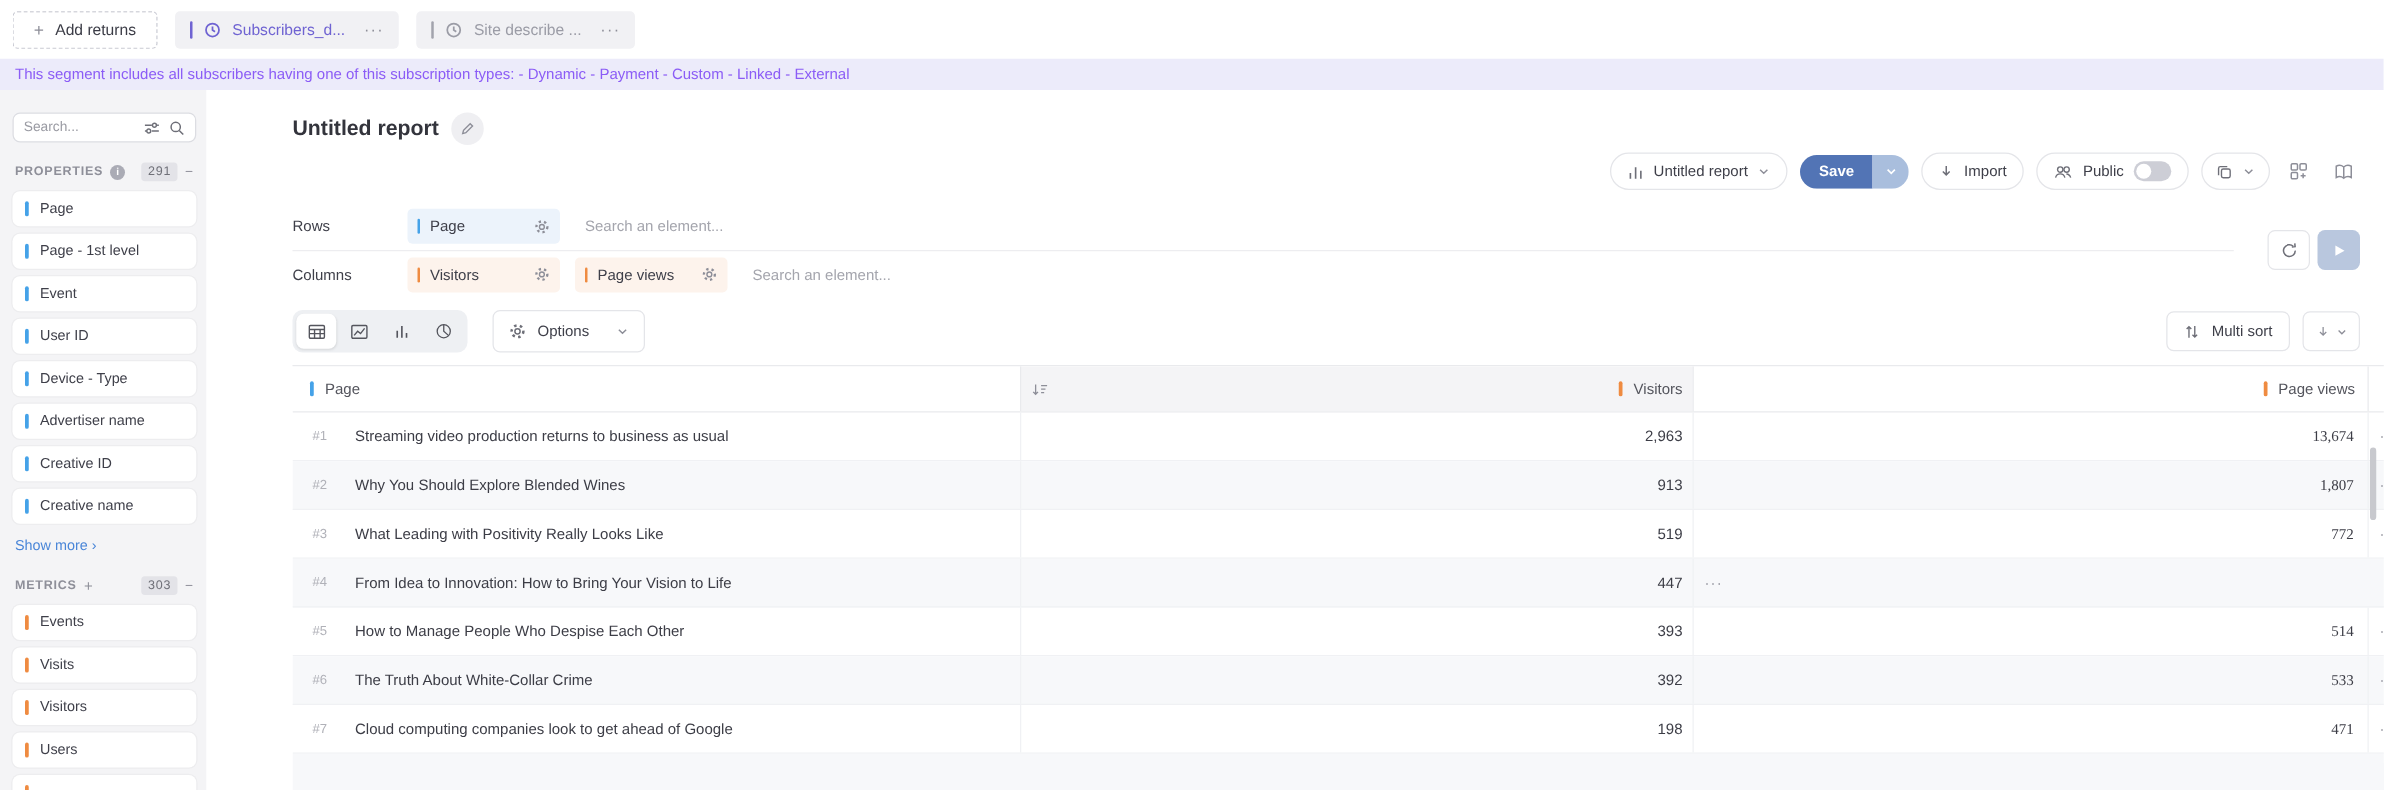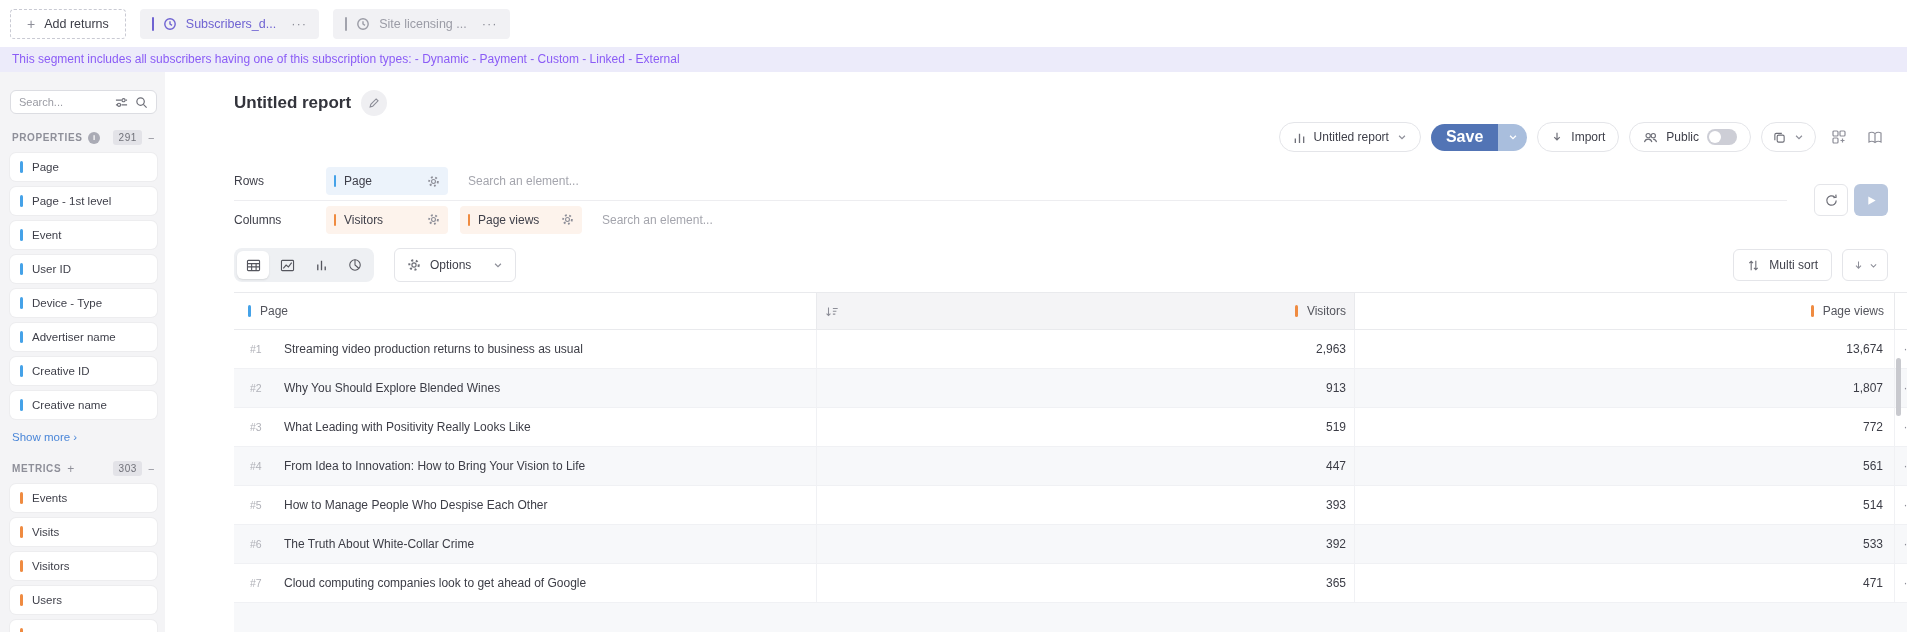--- a/index.html
+++ b/index.html
@@ -47,21 +47,21 @@
   .main { flex:1; min-width:0; display:flex; flex-direction:column; background:#fff; position:relative; }
   .report-head { padding:18px 0 0 23px; }
   .report-title-row { display:flex; align-items:center; gap:10px; }
   .report-title { font-size:17px; font-weight:bold; color:#33343c; }
   .edit-btn { width:26px; height:26px; border-radius:50%; background:#efeff2; display:flex; align-items:center; justify-content:center; cursor:pointer; }
   .report-desc { font-size:12px; color:#54555d; margin-top:10px; }
 
   .header-toolbar { display:flex; justify-content:flex-end; align-items:center; gap:10px; padding:4px 19px 0 0; height:38px; }
   .pill { display:flex; align-items:center; gap:8px; border:1px solid #e4e5e9; border-radius:16px; height:30px; padding:0 13px; font-size:12px; color:#3e3f49; background:#fff; cursor:pointer; }
   .save-group { display:flex; height:27px; border-radius:14px; overflow:hidden; cursor:pointer; }
-  .save-main { background:#5274b5; color:#fff; font-size:16px; font-weight:bold; display:flex; align-items:center; padding:0 15px; }
+  .save-main { background:#5274b5; color:#fff; font-size:12px; font-weight:bold; display:flex; align-items:center; padding:0 15px; }
   .save-caret { background:#a9bedd; width:29px; display:flex; align-items:center; justify-content:center; }
   .toggle { width:30px; height:16px; border-radius:8px; background:#cdced6; position:relative; flex-shrink:0; cursor:pointer; }
   .toggle-knob { position:absolute; width:12px; height:12px; border-radius:50%; background:#fff; top:2px; left:2px; }
   .icon-btn { color:#8d8e98; width:26px; height:26px; display:flex; align-items:center; justify-content:center; cursor:pointer; background:none; border:none; }
 
   
   .config { margin-top:8px; padding-left:23px; padding-right:120px; position:relative; }
   .config-row { height:38px; display:flex; align-items:center; }
   .config-row.second { border-top:1px solid #ededf0; }
   .config-label { width:92px; font-size:12px; color:#3e3f49; }
@@ -101,21 +101,21 @@
   .hbar { width:3px; height:12px; border-radius:1.5px; flex-shrink:0; }
   .hbar.blue { background:#45a2e8; }
   .hbar.orange { background:#ef8b41; }
 
   .t-row { height:39px; display:flex; align-items:stretch; border-bottom:1px solid #f0f1f4; color:#3c3d46; }
   .t-row.even { background:#f7f8fa; }
   .cell { display:flex; align-items:center; }
   .cell-page { width:582px; padding-left:16px; gap:10px; }
   .rank { width:24px; color:#b0b1b8; font-size:10.5px; flex-shrink:0; }
   .cell-vis { width:538px; border-left:1px solid #f0f1f4; justify-content:flex-end; padding-right:8px; }
-  .cell-pv { width:540px; border-left:1px solid #f0f1f4; justify-content:flex-end; padding-right:11px; }
+  .cell-pv { width:540px; border-left:1px solid #f0f1f4; justify-content:flex-end; padding-right:11px;font-family:Liberation Serif, serif; }
   .cell-act { width:33px; border-left:1px solid #f0f1f4; justify-content:center; color:#8d8e98; letter-spacing:1px; cursor:pointer; }
   .partial-row { flex:1; background:#f7f8fa; }
 
   .scroll-thumb { position:absolute; right:6px; top:358px; width:5px; height:58px; border-radius:3px; background:#c8c9ce; }
 </style>
 </head>
 <body>
 
 <div class="topbar">
   <button class="add-segment">
@@ -136,21 +136,21 @@
   </div>
 
   <div class="seg-chip inactive">
     <span class="seg-bar"></span>
     <span class="seg-icon">
       <svg width="14" height="14" viewBox="0 0 14 14" fill="none" stroke="currentColor" stroke-width="1.4">
           <circle cx="7" cy="7" r="5.2"></circle>
           <path d="M7 4.2V7l2 1.4"></path>
         </svg>
     </span>
-    <span class="seg-label">Site licensing ...</span>
+    <span class="seg-label">Site describe ...</span>
     <span class="dots">···</span>
   </div>
 </div>
 
 <div class="banner">
   <span>This segment includes all subscribers having one of this subscription types: - Dynamic - Payment - Custom - Linked - External</span>
 </div>
 
 <div class="content">
 
@@ -502,21 +502,20 @@
         <div class="cell cell-vis">519</div>
         <div class="cell cell-pv">772</div>
         <div class="cell cell-act">···</div>
       </div>
       <div class="t-row even">
         <div class="cell cell-page">
             <span class="rank">#4</span>
             <span>From Idea to Innovation: How to Bring Your Vision to Life</span>
           </div>
         <div class="cell cell-vis">447</div>
-        <div class="cell cell-pv">561</div>
         <div class="cell cell-act">···</div>
       </div>
       <div class="t-row">
         <div class="cell cell-page">
             <span class="rank">#5</span>
             <span>How to Manage People Who Despise Each Other</span>
           </div>
         <div class="cell cell-vis">393</div>
         <div class="cell cell-pv">514</div>
         <div class="cell cell-act">···</div>
@@ -528,21 +527,21 @@
           </div>
         <div class="cell cell-vis">392</div>
         <div class="cell cell-pv">533</div>
         <div class="cell cell-act">···</div>
       </div>
       <div class="t-row">
         <div class="cell cell-page">
             <span class="rank">#7</span>
             <span>Cloud computing companies look to get ahead of Google</span>
           </div>
-        <div class="cell cell-vis">365</div>
+        <div class="cell cell-vis">198</div>
         <div class="cell cell-pv">471</div>
         <div class="cell cell-act">···</div>
       </div>
       <div class="partial-row"></div>
     </div>
   </main>
 </div>
 
 <div class="scroll-thumb"></div>
 

